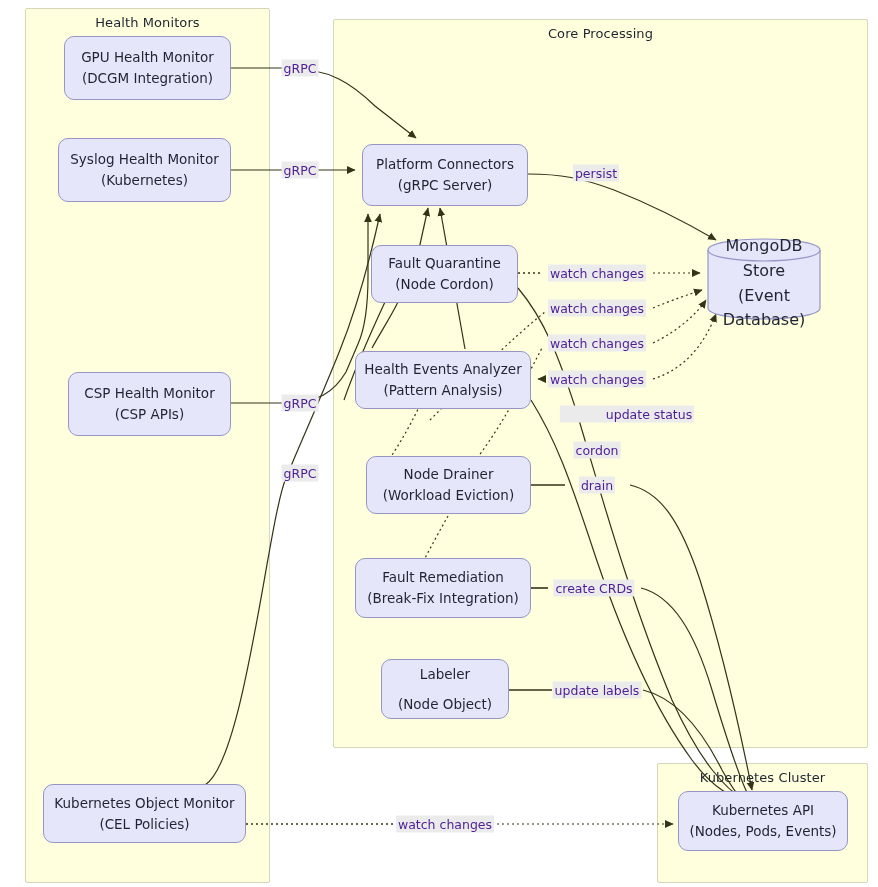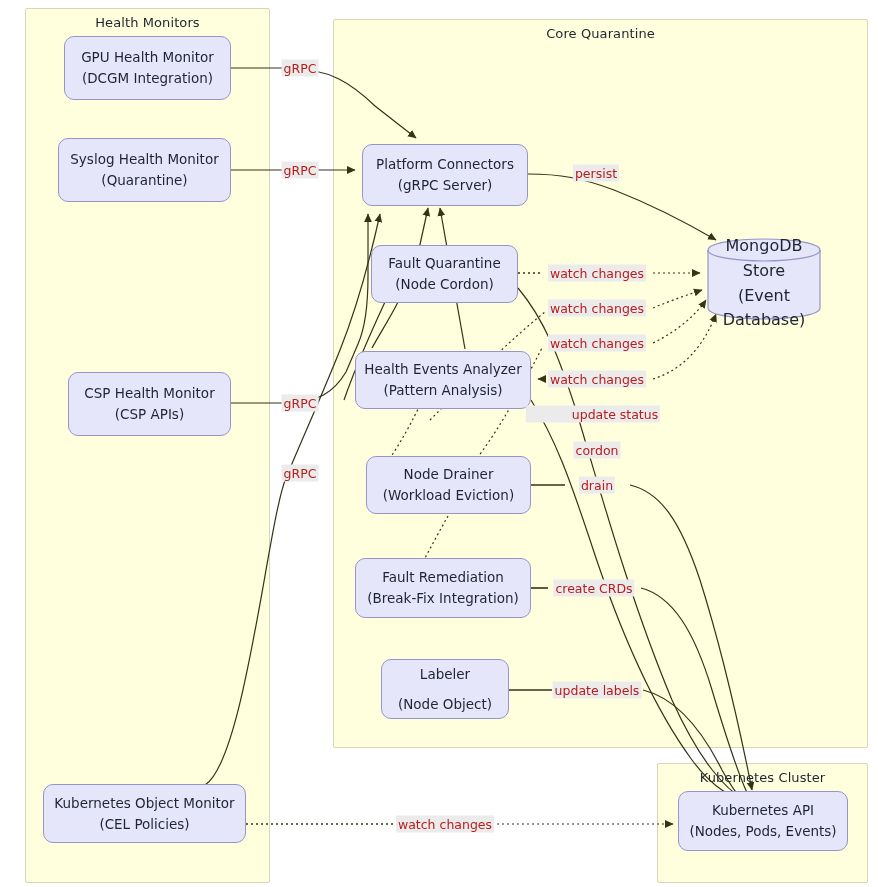--- a/index.html
+++ b/index.html
@@ -55,40 +55,40 @@
     position:absolute;left:0;right:0;top:50%;
     transform:translateY(-50%);
     text-align:center;
     font-size:16px;line-height:1.55;color:#1f2430;
     pointer-events:none;
   }
 
   .edge-label{
     position:absolute;
     background:#ebebeb;
-    color:#b91c1c;
+    color:#4c1d95;
     font-size:12.5px;
     line-height:1.2;
     padding:1px 2px;
     white-space:nowrap;
     transform:translate(-50%,-50%);
     z-index:5;
   }
 </style>
 </head>
 <body>
 
 <div id="diagram">
 
   <div class="subgraph" style="left:25px;top:8px;width:245px;height:875px;">
     <div class="subgraph-title">Health Monitors</div>
   </div>
 
   <div class="subgraph" style="left:333px;top:19px;width:535px;height:729px;">
-    <div class="subgraph-title">Core Quarantine</div>
+    <div class="subgraph-title">Core Processing</div>
   </div>
 
   <div class="subgraph" style="left:657px;top:763px;width:211px;height:120px;">
     <div class="subgraph-title">Kubernetes Cluster</div>
   </div>
 
   <svg id="wires" viewBox="0 0 878 887" xmlns="http://www.w3.org/2000/svg">
     <defs>
       <marker id="ah" markerWidth="9" markerHeight="9" refX="8" refY="4.5" orient="auto" markerUnits="userSpaceOnUse">
         <path d="M0,0.6 L8.6,4.5 L0,8.4 z" fill="#333318"></path>
@@ -146,21 +146,21 @@
     </g>
   </svg>
 
   <div class="node" style="left:64px;top:36px;width:167px;height:64px;">
     <span class="l1">GPU Health Monitor</span>
     <span class="l2">(DCGM Integration)</span>
   </div>
 
   <div class="node" style="left:58px;top:138px;width:173px;height:64px;">
     <span class="l1">Syslog Health Monitor</span>
-    <span class="l2">(Quarantine)</span>
+    <span class="l2">(Kubernetes)</span>
   </div>
 
   <div class="node" style="left:68px;top:372px;width:163px;height:64px;">
     <span class="l1">CSP Health Monitor</span>
     <span class="l2">(CSP APIs)</span>
   </div>
 
   <div class="node" style="left:43px;top:784px;width:203px;height:59px;">
     <span class="l1">Kubernetes Object Monitor</span>
     <span class="l2">(CEL Policies)</span>
@@ -214,20 +214,20 @@
 
   <div class="edge-label" style="left:300px;top:68px;">gRPC</div>
   <div class="edge-label" style="left:300px;top:170px;">gRPC</div>
   <div class="edge-label" style="left:300px;top:403px;">gRPC</div>
   <div class="edge-label" style="left:300px;top:473px;">gRPC</div>
   <div class="edge-label" style="left:596px;top:173px;">persist</div>
   <div class="edge-label" style="left:597px;top:273px;">watch changes</div>
   <div class="edge-label" style="left:597px;top:308px;">watch changes</div>
   <div class="edge-label" style="left:597px;top:343px;">watch changes</div>
   <div class="edge-label" style="left:597px;top:379px;">watch changes</div>
-  <div class="edge-label" style="left:593px;top:414px;padding-left:46px;">update status</div>
+  <div class="edge-label" style="left:627px;top:414px;padding-left:46px;">update status</div>
   <div class="edge-label" style="left:597px;top:450px;">cordon</div>
   <div class="edge-label" style="left:597px;top:485px;">drain</div>
   <div class="edge-label" style="left:594px;top:588px;">create CRDs</div>
   <div class="edge-label" style="left:597px;top:690px;">update labels</div>
   <div class="edge-label" style="left:445px;top:824px;">watch changes</div>
 
 </div>
 
 </body></html>

